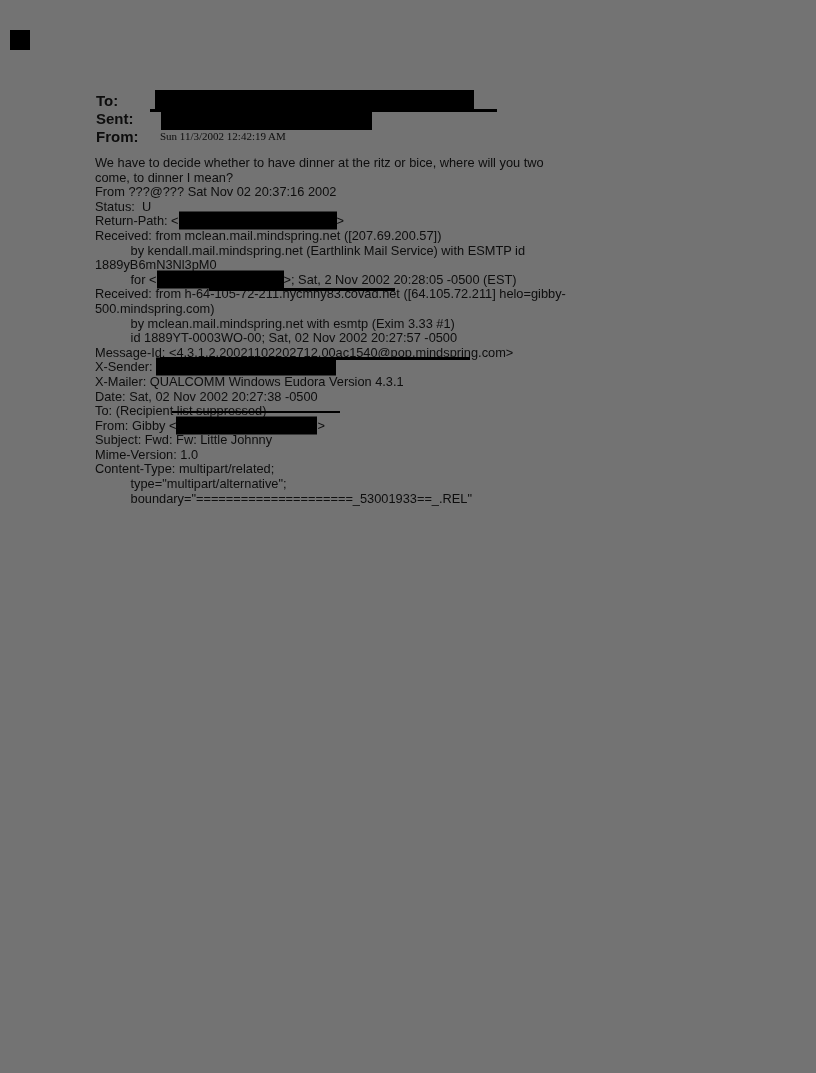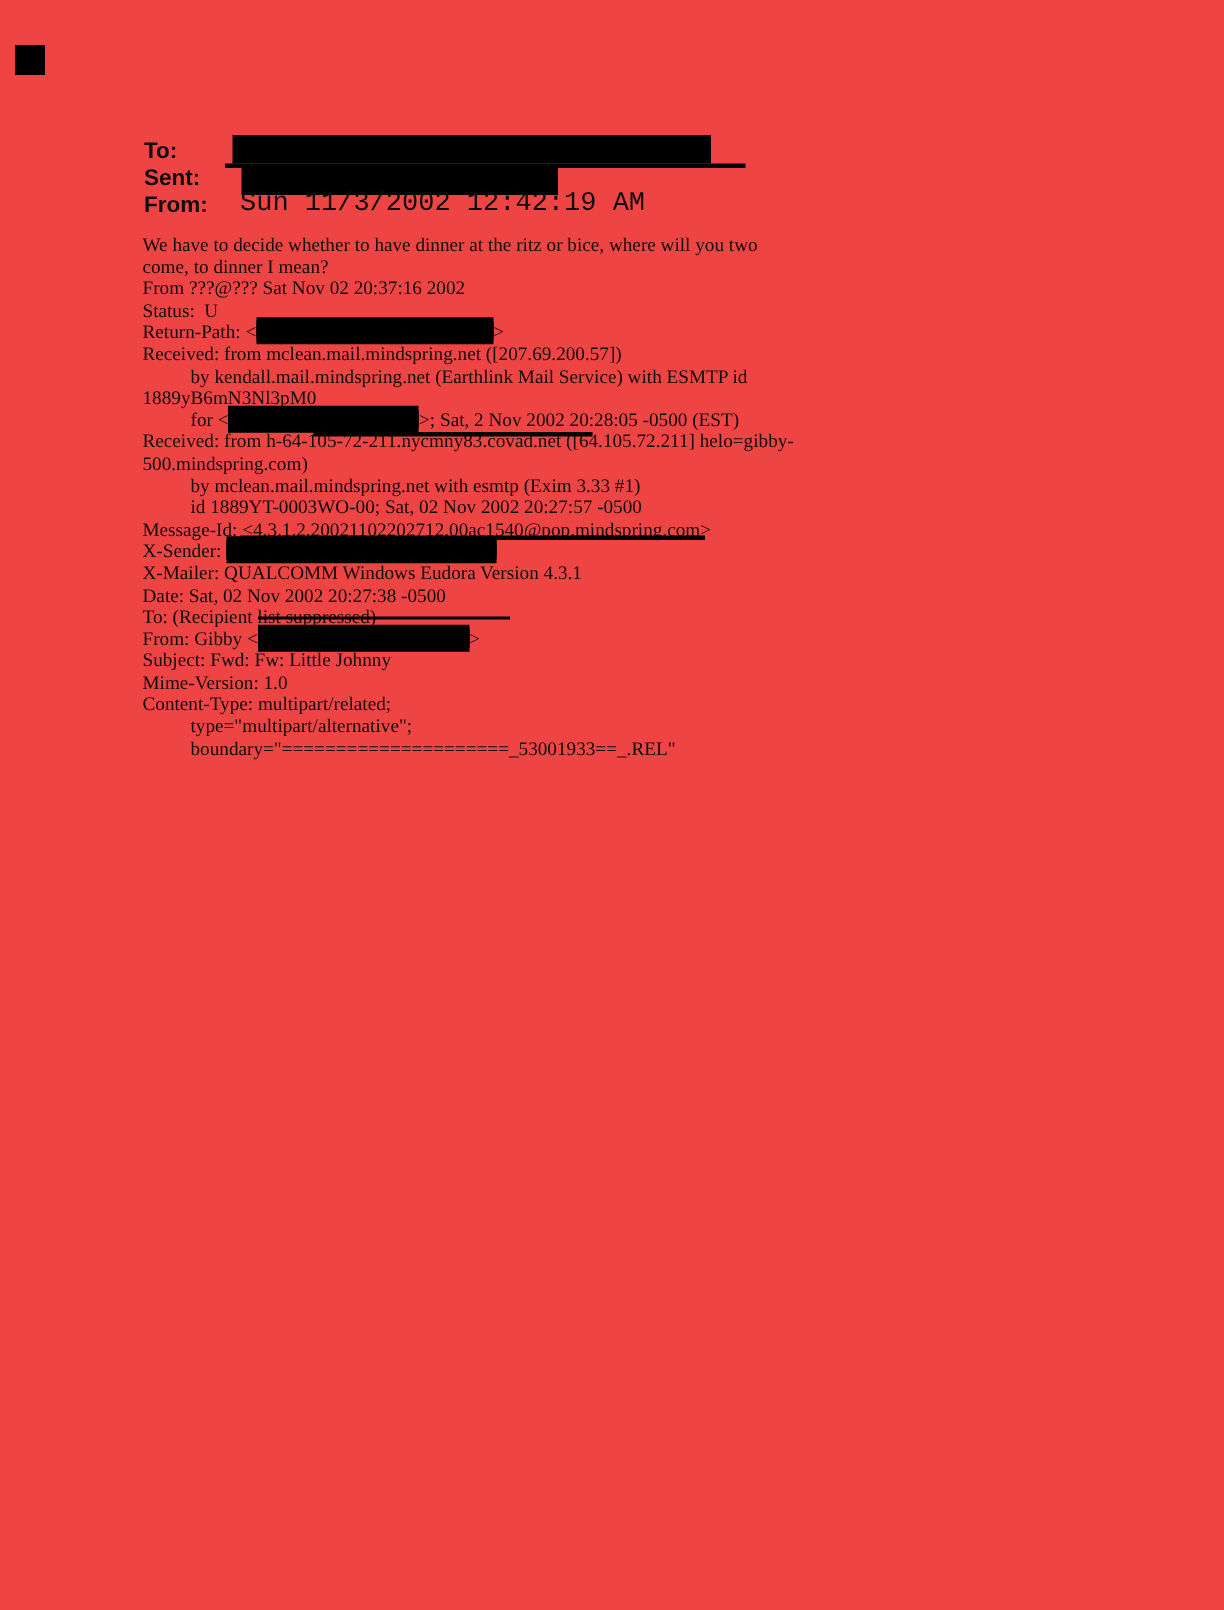--- a/index.html
+++ b/index.html
@@ -1,33 +1,33 @@
 <!DOCTYPE html>
 <html><head>
 <meta charset="utf-8">
 <style>
   html,body{margin:0;padding:0;background:#e8e8e8;}
   .page{
-    position:relative;width:816px;height:1073px;background:#ef4444;
+    position:relative;width:816px;height:1073px;background:#737373;
     overflow:hidden;font-family:"Liberation Sans",sans-serif;color:#000;
   }
   .corner-redaction{position:absolute;left:10px;top:30px;width:20px;height:20px;background:#000;}
   .hdr-label{
     position:absolute;left:96px;font-family:"Liberation Sans",sans-serif;
     font-weight:bold;font-size:15px;line-height:15px;color:#0d0d0d;
   }
   .hdr-value{
-    position:absolute;font-family:Liberation Mono, monospace;
-    font-size:18px;line-height:15px;color:#0d0d0d;
+    position:absolute;font-family:Liberation Serif, serif;
+    font-size:11px;line-height:15px;color:#0d0d0d;
   }
   .redbar{position:absolute;background:#000;}
   .artline{position:absolute;height:2.5px;background:#000;}
   .email-body{
     position:absolute;left:95px;top:156px;margin:0;
-    font-family:Liberation Serif, serif;
+    font-family:Liberation Sans, sans-serif;
     font-size:12.8px;line-height:14.6px;color:#0d0d0d;
     white-space:pre;
   }
   .email-body .line{height:14.6px;}
   .redact{
     display:inline-block;height:13px;background:#000;vertical-align:-2px;
     box-shadow:0 2.5px 0 0 #000, 0 -2.5px 0 0 #000;
   }
   .bates{
     position:absolute;left:663px;top:1100px;font-size:17px;

